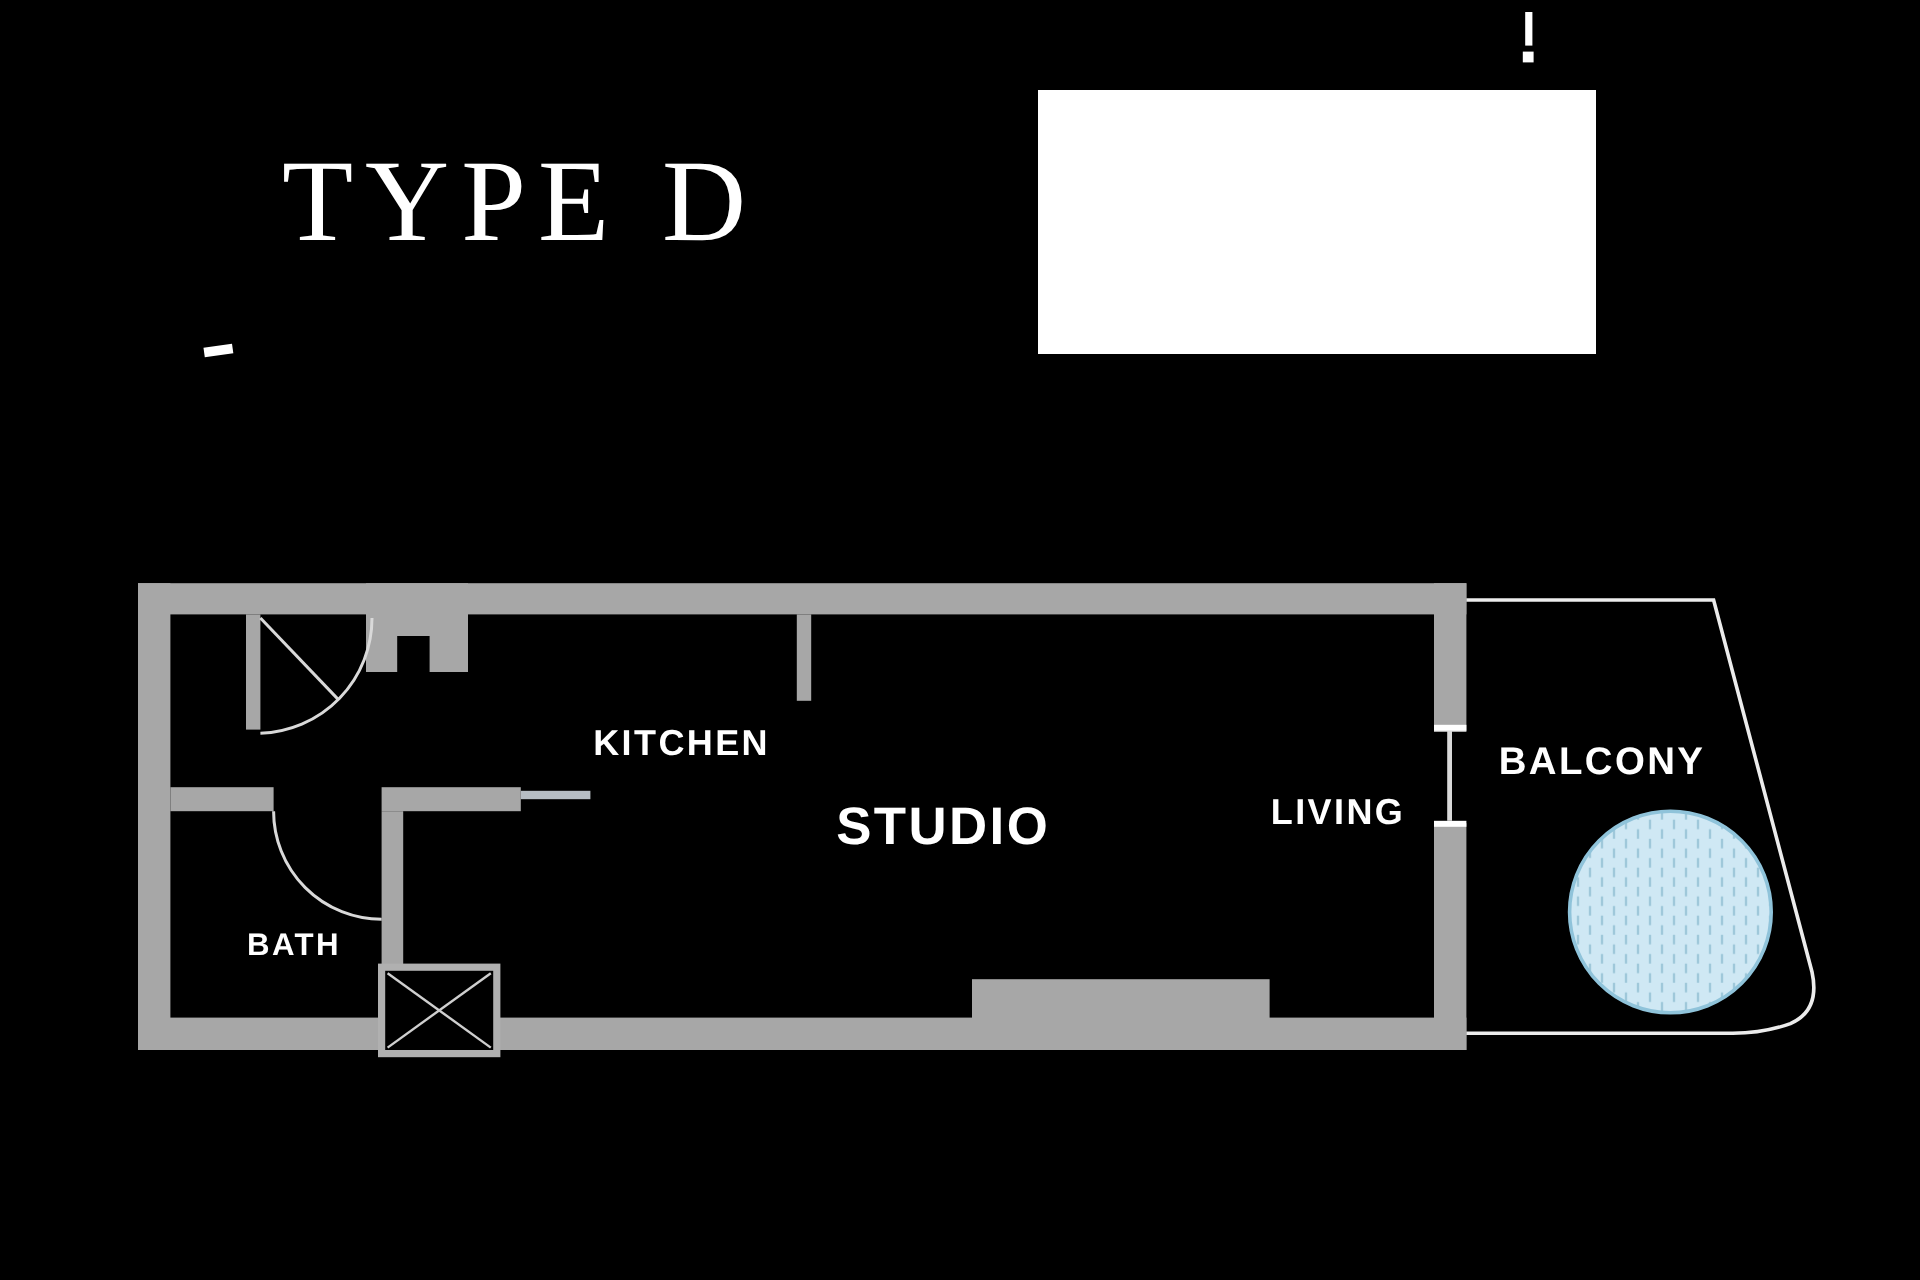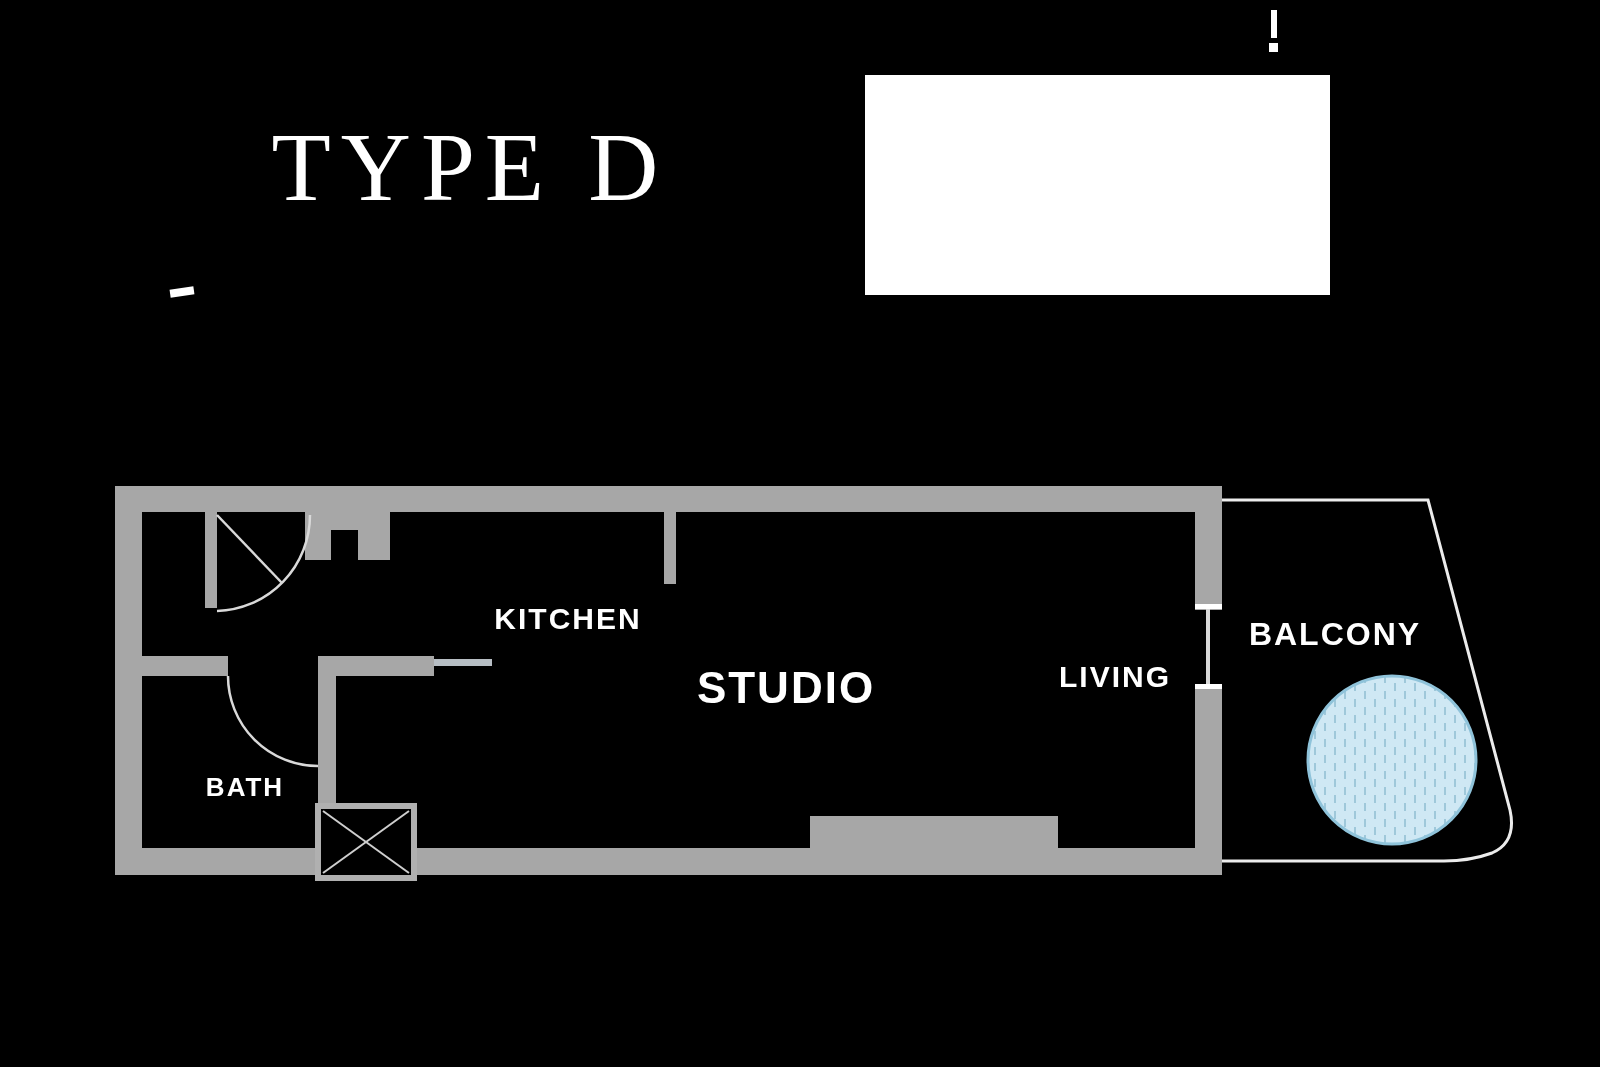--- a/index.html
+++ b/index.html
@@ -9,21 +9,21 @@
     height: 1067px;
     background: #000000;
     overflow: hidden;
     font-family: "Liberation Sans", sans-serif;
   }
   .plan-title {
     position: absolute;
     left: 235px;
     top: 112px;
     width: 470px;
-    text-align: center;
+    text-align: left;
     color: #ffffff;
     font-family: "Liberation Serif", serif;
     font-size: 97px;
     font-weight: 400;
     letter-spacing: 10px;
     white-space: nowrap;
   }
   .logo-panel {
     position: absolute;
     left: 865px;

